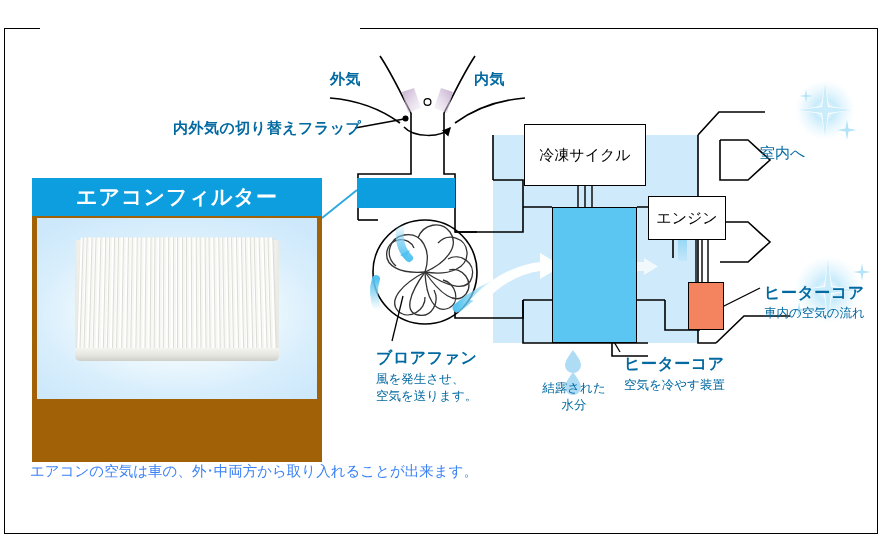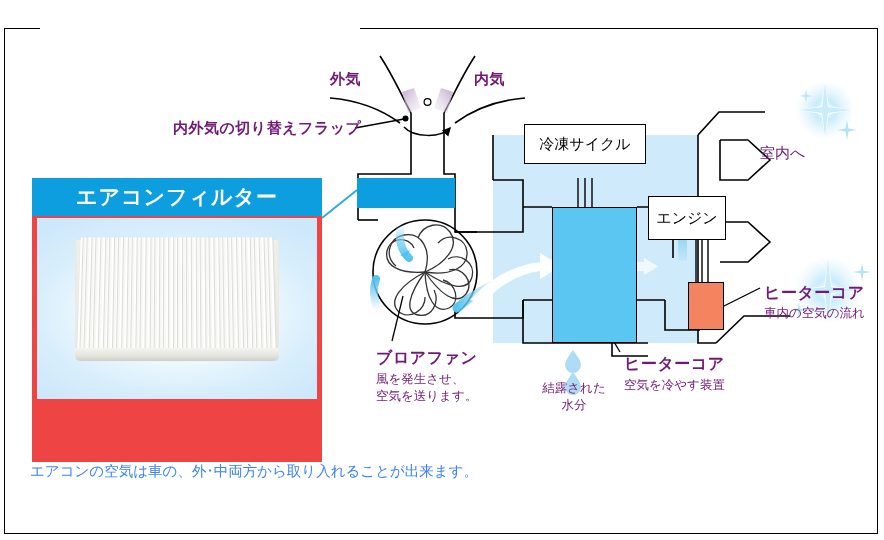--- a/index.html
+++ b/index.html
@@ -46,21 +46,21 @@
     letter-spacing:2px;
     line-height:1;
     padding-left:10px;
     white-space:nowrap;
   }
   
   .filter-panel{
     position:absolute;
     left:32px;top:178px;
     width:290px;height:284px;
-    background:#ef4444;
+    background:#a16207;
     box-sizing:border-box;
   }
   .filter-head{
     position:absolute;left:0;top:0;
     width:100%;height:38px;
     display:flex;align-items:center;justify-content:center;
     background:#0d9ee0;
   }
   .filter-head-text{
     color:#ffffff;font-size:21px;font-weight:bold;letter-spacing:1px;
@@ -95,21 +95,21 @@
     position:absolute;left:38px;top:22px;width:7px;height:112px;
     background:linear-gradient(to right,#e9e9e3,#f9f9f6);
   }
   .pleat-frame-right{
     position:absolute;left:235px;top:22px;width:7px;height:112px;
     background:linear-gradient(to left,#e9e9e3,#f9f9f6);
   }
   
   .lbl{
     position:absolute;
-    color:#701a75;
+    color:#0369a1;
     white-space:nowrap;
     line-height:1.25;
   }
   .lbl-plain{font-size:15px;}
   .lbl-bold{font-size:15px;font-weight:bold;letter-spacing:.5px;}
   .lbl-small{font-size:12.5px;}
   .lbl-box{font-size:15px;}
   .center{text-align:center;}
   
   svg.art{
@@ -354,21 +354,21 @@
     <div class="filter-photo">
       <div class="pleat-frame-left"></div>
       <div class="pleat-frame-right"></div>
       <div class="pleat-body"></div>
       <div class="pleat-frame-front"></div>
     </div>
   </div>
 
   <div class="filterbar" style="left:357px;top:178px;width:98px;height:30px;"></div>
 
-  <div class="wbox" style="left:524px;top:124px;width:122px;height:40px;">
+  <div class="wbox" style="left:524px;top:124px;width:122px;height:62px;">
     <span class="lbl-box">冷凍サイクル</span>
   </div>
 
   <div class="wbox" style="left:648px;top:196px;width:78px;height:44px;">
     <span class="lbl-box">エンジン</span>
   </div>
 
   <div class="evap" style="left:552px;top:207px;width:85px;height:136px;"></div>
 
   <div class="heater" style="left:688px;top:282px;width:36px;height:48px;"></div>

